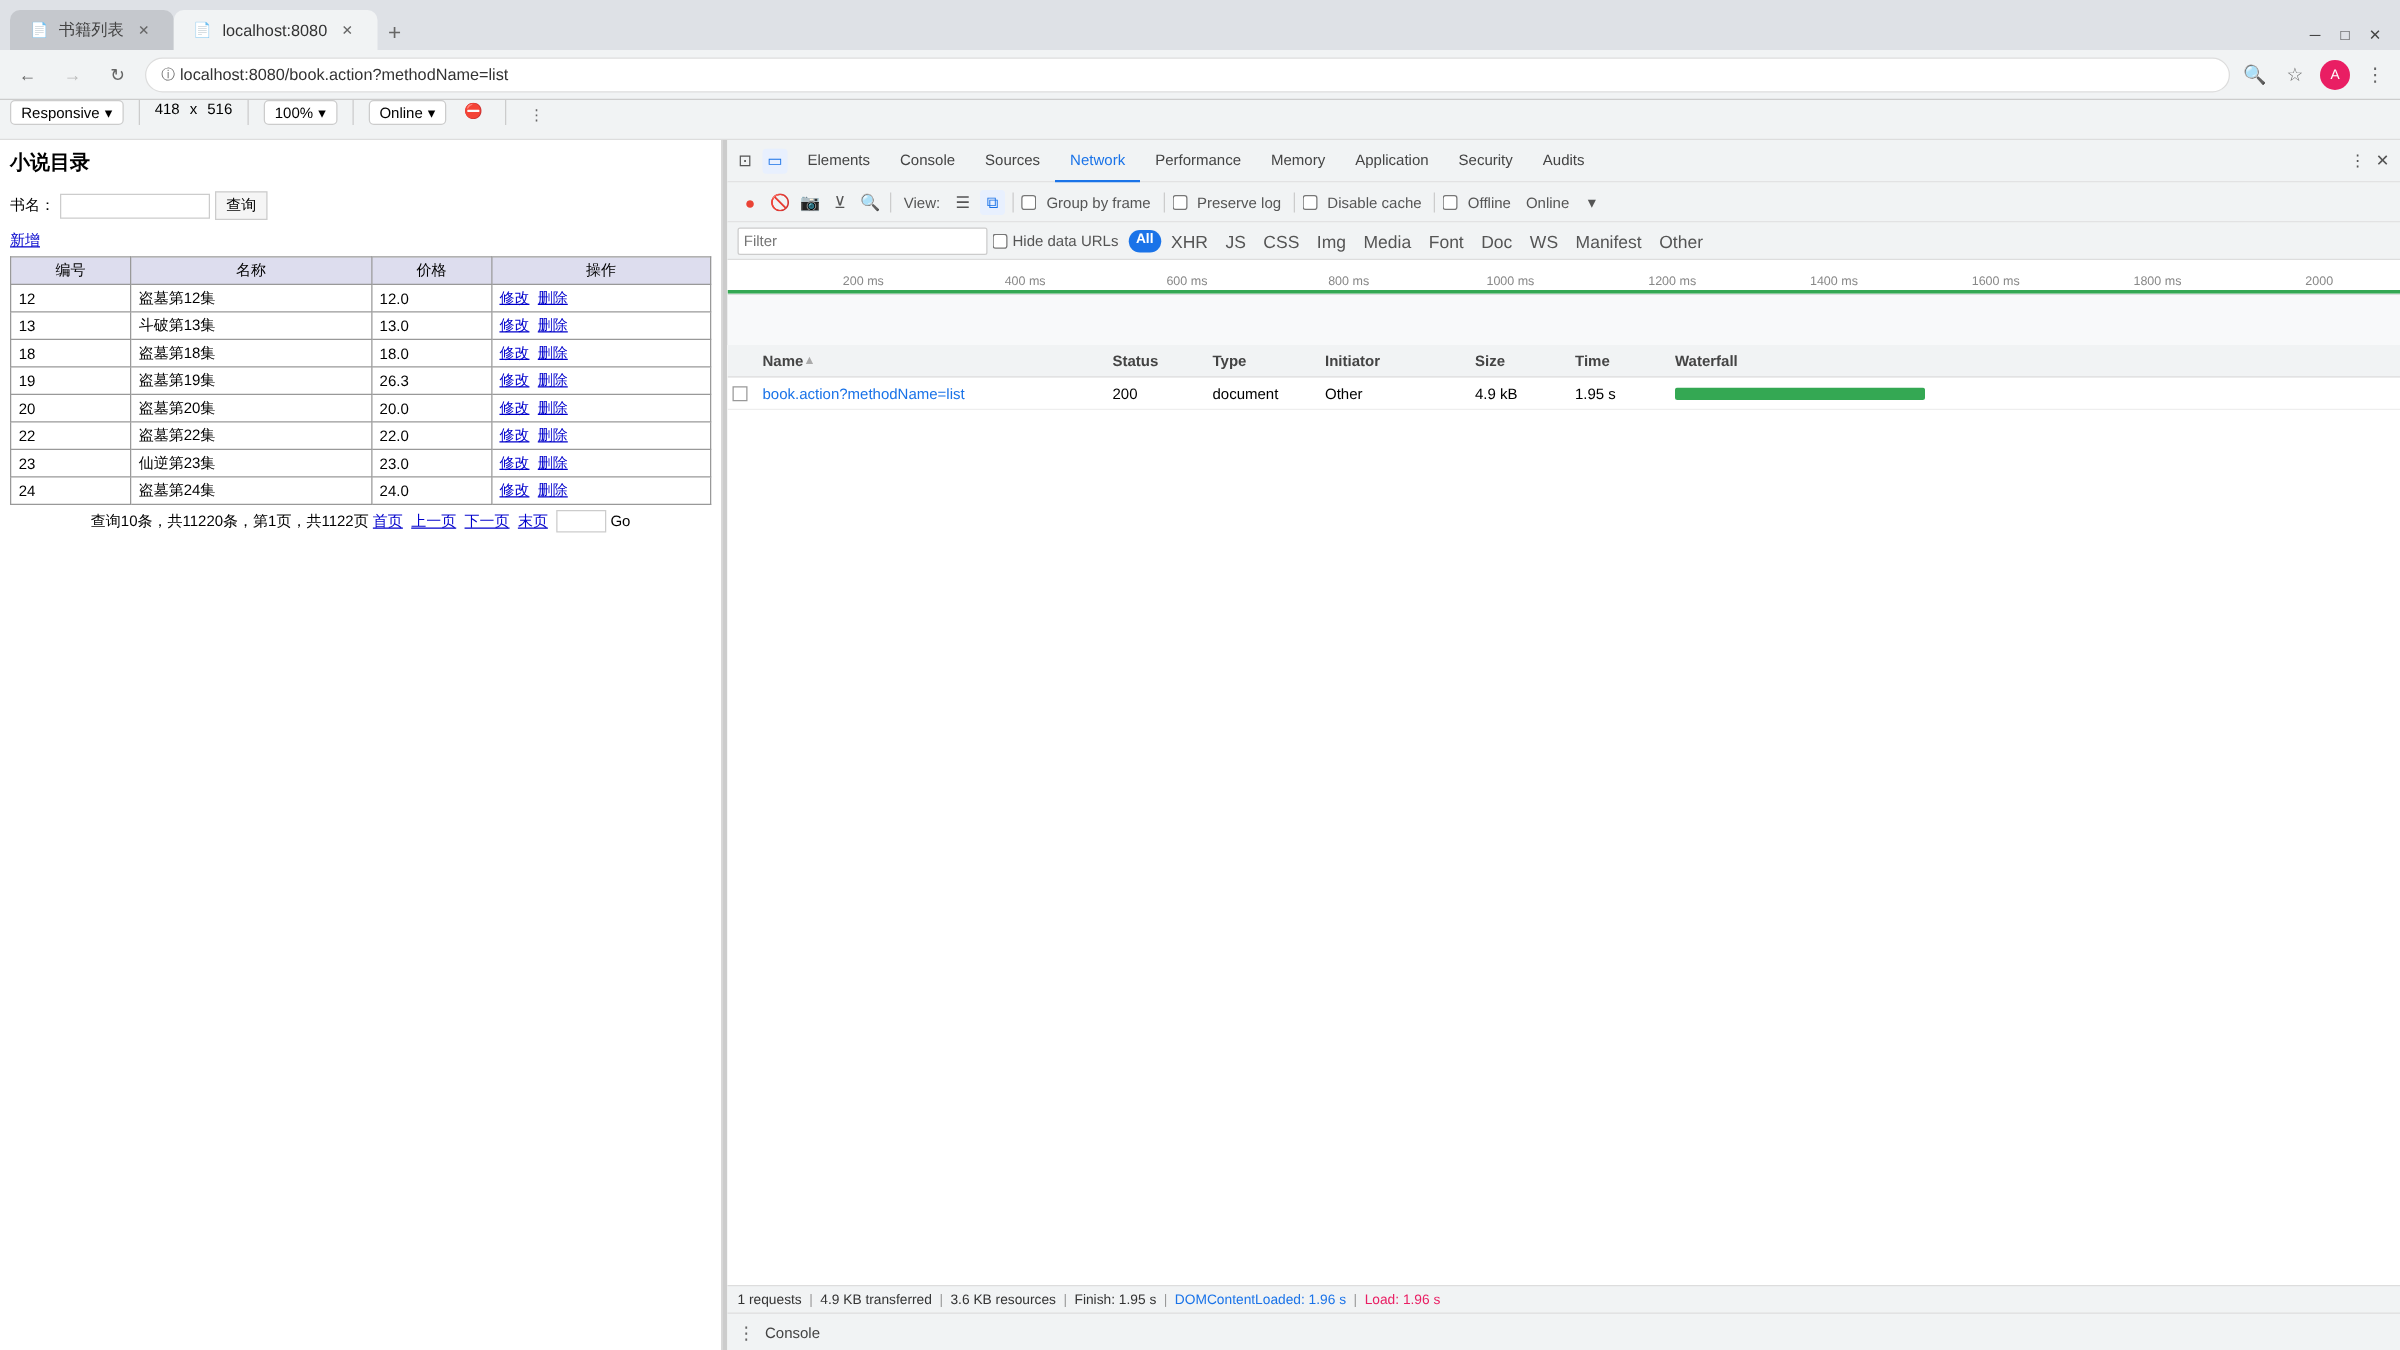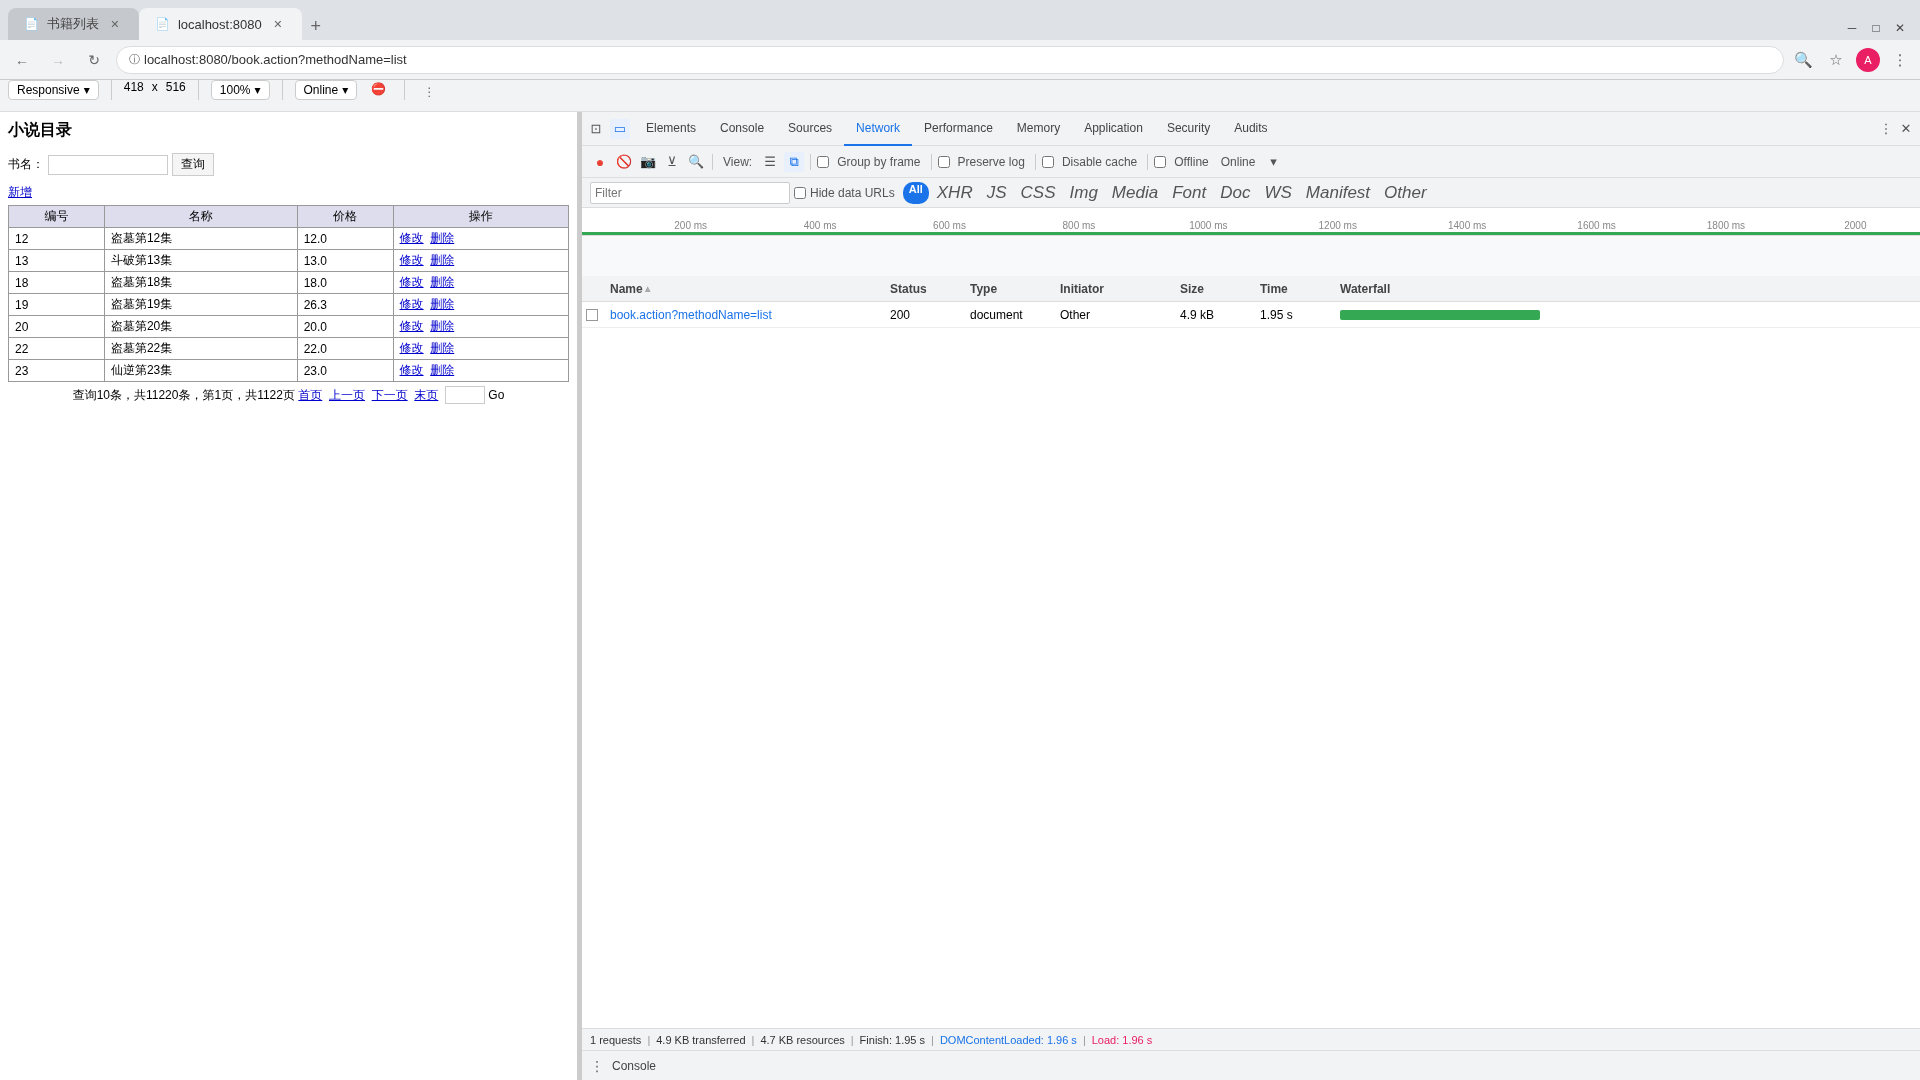--- a/index.html
+++ b/index.html
@@ -36,21 +36,21 @@
     .devtools-tab { padding: 0 12px; height: 34px; display: flex; align-items: center; font-size: 12px; color: #444; cursor: pointer; border-bottom: 2px solid transparent; }
     .devtools-tab.active { color: #1a73e8; border-bottom: 2px solid #1a73e8; }
     .devtools-toolbar { display: flex; align-items: center; height: 32px; padding: 0 8px; border-bottom: 1px solid #ddd; background: #f1f3f4; gap: 4px; }
     .dt-icon { width: 20px; height: 20px; display: flex; align-items: center; justify-content: center; border-radius: 3px; cursor: pointer; color: #555; font-size: 13px; }
     .dt-icon.active { background: #e8f0fe; color: #1a73e8; }
     .dt-sep { width: 1px; height: 16px; background: #ccc; margin: 0 2px; }
     .dt-label { font-size: 12px; color: #555; margin: 0 4px; }
     .filter-row { display: flex; align-items: center; height: 30px; padding: 0 8px; border-bottom: 1px solid #ddd; background: #f1f3f4; gap: 4px; }
     .filter-input { flex: 1; max-width: 200px; height: 22px; border: 1px solid #ccc; border-radius: 2px; padding: 0 4px; font-size: 12px; background: white; }
     .filter-tag { padding: 1px 6px; border-radius: 10px; font-size: 11px; background: #1a73e8; color: white; font-weight: bold; }
-    .filter-tag-inactive { padding: 1px 6px; border-radius: 10px; font-size: 17px; background: transparent; color: #555; cursor: pointer; font-style: italic; }
+    .filter-tag-inactive { padding: 1px 6px; border-radius: 10px; font-size: 14px; background: transparent; color: #555; cursor: pointer; }
 
     
     .timeline { height: 28px; background: white; border-bottom: 1px solid #ddd; display: flex; align-items: flex-end; position: relative; overflow: hidden; }
     .timeline-bar { position: absolute; bottom: 0; left: 0; right: 0; height: 3px; background: #34a853; }
 
     
     .net-table { flex: 1; overflow: auto; background: white; margin-top: 40px; }
     .net-header { display: flex; align-items: center; height: 26px; background: #f1f3f4; border-bottom: 1px solid #ddd; font-size: 12px; font-weight: bold; color: #444; }
     .net-header-cell { padding: 0 8px; flex-shrink: 0; display: flex; align-items: center; }
     .net-row { display: flex; align-items: center; height: 26px; border-bottom: 1px solid #eee; font-size: 12px; }
@@ -227,20 +227,29 @@
   </tr>
           <tr>
     <td>23</td>
     <td>仙逆第23集</td>
     <td>23.0</td>
     <td>
       <a href="#" class="table-link">修改</a>&nbsp;
       <a href="#" class="table-link">删除</a>
     </td>
   </tr>
+          <tr>
+    <td>24</td>
+    <td>盗墓第24集</td>
+    <td>24.0</td>
+    <td>
+      <a href="#" class="table-link">修改</a>&nbsp;
+      <a href="#" class="table-link">删除</a>
+    </td>
+  </tr>
         </tbody>
     </table>
     <div class="pagination" id="pagination-text">
   <span>查询10条，共11220条，第1页，共1122页</span>
   <a href="#" class="pagination" style="color:#00c;">首页</a>&nbsp;
   <a href="#" class="pagination" style="color:#00c;">上一页</a>&nbsp;
   <a href="#" class="pagination" style="color:#00c;">下一页</a>&nbsp;
   <a href="#" class="pagination" style="color:#00c;">末页</a>&nbsp;
   <input class="pagination-input" type="text" style="">
   <span>Go</span>
@@ -358,21 +367,21 @@
           <div class="waterfall-bar" style="width:200px;background:#34a853;"></div>
         </div>
       </div>
     </div>
 
     <div class="status-bar">
       <span>1 requests</span>
       <span class="status-sep">|</span>
       <span>4.9 KB transferred</span>
       <span class="status-sep">|</span>
-      <span>4.7 KB resources</span>
+      <span>3.6 KB resources</span>
       <span class="status-sep">|</span>
       <span>Finish: 1.95 s</span>
       <span class="status-sep">|</span>
       <span class="status-link">DOMContentLoaded: 1.96 s</span>
       <span class="status-sep">|</span>
       <span class="status-link" style="color:#e91e63;">Load: 1.96 s</span>
     </div>
 
     <div class="console-bar">
       <span class="console-more">⋮</span>

